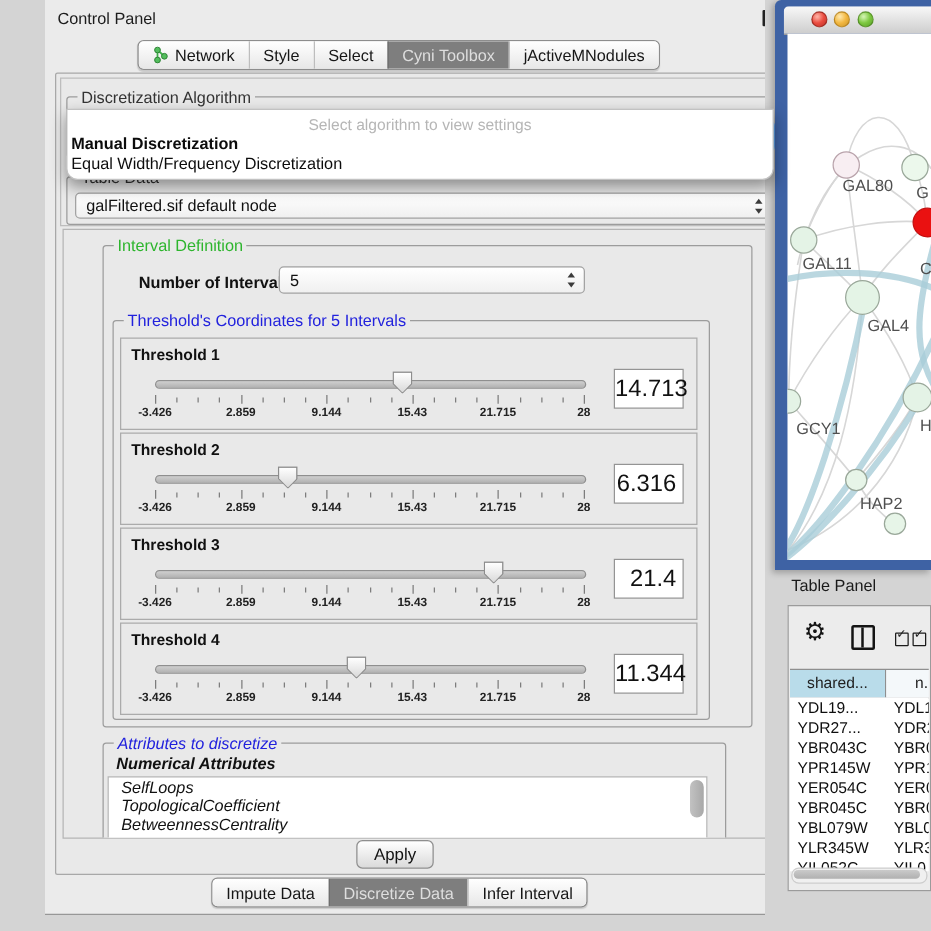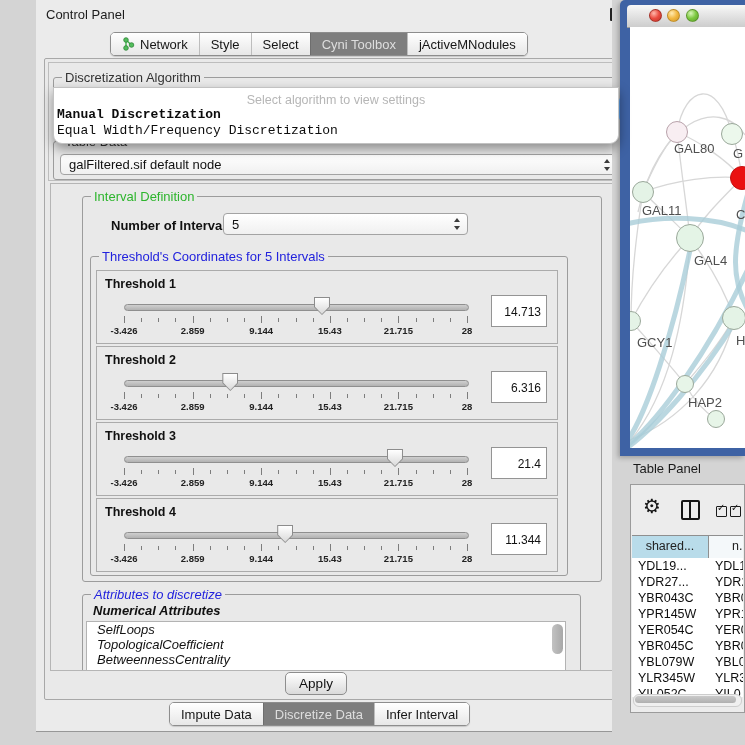--- a/index.html
+++ b/index.html
@@ -46,21 +46,21 @@
     border-right:3.5px solid transparent;border-bottom:4.5px solid #3c3c3c;}
   .spinner::after{content:"";position:absolute;left:0;bottom:0;border-left:3.5px solid transparent;
     border-right:3.5px solid transparent;border-top:4.5px solid #3c3c3c;}
   #table-combo{position:absolute;left:6px;top:12px;width:558px;}
 
   
   #popup{position:absolute;left:4px;top:24px;width:566px;min-height:53px;background:#fff;
     border:1px solid #c2c2c2;border-radius:0 0 9px 9px;z-index:30;
     box-shadow:0 5px 12px rgba(0,0,0,.40);padding-bottom:4px;box-sizing:border-box;}
   #popup .hint{text-align:center;color:#b6b6b6;font-size:12.5px;padding-top:5px;}
-  .popup-item{font-size:13px;color:#0c0c0c;padding:1px 3px;line-height:14px;font-family:Liberation Mono, monospace;}
+  .popup-item{font-size:13px;color:#0c0c0c;padding:1px 3px;line-height:14px;}
   .popup-item.sel{font-weight:bold;}
 
   
   #scrollpanel{position:absolute;left:5px;top:124px;width:583px;height:486px;
     border:1px solid #b5b5b5;background:#e9e9e9;overflow:hidden;}
   #vscroll{position:absolute;right:0;top:0;width:21px;height:100%;background:#fbfbfb;
     border-left:1px solid #c8c8c8;}
   .vthumb{position:absolute;left:3px;top:25px;width:13px;height:338px;border-radius:7px;
     background:linear-gradient(90deg,#c6c6c6,#adadad);}
   #interval-group{left:31px;top:12px;width:518px;height:384px;}
@@ -79,21 +79,21 @@
   .thumb::before{content:"";position:absolute;inset:0;background:#8c8c8c;
     clip-path:polygon(0 0,100% 0,100% 55%,50% 100%,0 55%);}
   .thumb::after{content:"";position:absolute;inset:1px;background:linear-gradient(#ffffff,#d9d9d9);
     clip-path:polygon(0 0,100% 0,100% 55%,50% 100%,0 55%);}
   .ticks{position:absolute;left:0;top:16px;width:100%;height:8px;}
   .tick{position:absolute;top:2px;width:1px;height:4px;background:#7d7d7d;}
   .tick.major{top:0;height:7px;}
   .ticklabels{position:absolute;left:0;top:25px;width:100%;height:12px;}
   .ticklabels span{position:absolute;transform:translateX(-50%);font-size:9.5px;font-weight:bold;color:#222;}
   .thr-value{position:absolute;left:394px;top:24px;width:56px;height:32px;background:#fff;
-    border:1px solid #949494;font-size:12px;color:#111;text-align:right;line-height:32px;
+    border:1px solid #949494;font-size:19px;color:#111;text-align:right;line-height:32px;
     padding-right:5px;box-sizing:border-box;}
   #attrs-group{left:31px;top:410px;width:497px;height:80px;font-style:italic;}
   #attrs-header{position:absolute;left:10px;top:8px;font-weight:bold;font-size:13px;color:#111;}
   #attr-list{position:absolute;left:3px;top:26px;width:480px;height:52px;background:#fff;
     border:1px solid #b3b3b3;overflow:hidden;box-sizing:border-box;}
   .attr-item{font-size:13px;color:#111;padding-left:10px;line-height:15px;}
   #attr-vthumb{position:absolute;right:2px;top:2px;width:11px;height:30px;border-radius:6px;
     background:linear-gradient(90deg,#c2c2c2,#a8a8a8);}
 
   #apply-btn{position:absolute;left:240px;top:613px;width:62px;height:23px;

